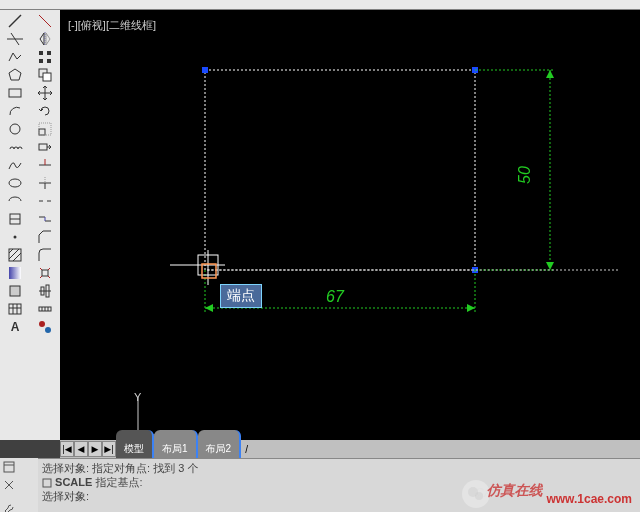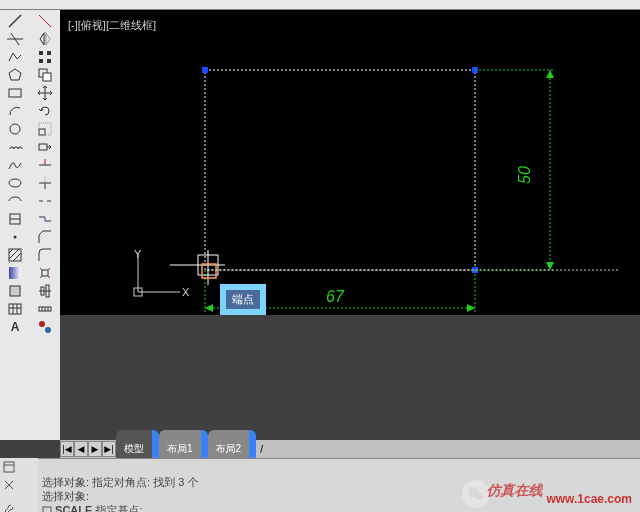--- a/index.html
+++ b/index.html
@@ -38,42 +38,42 @@
     align-items: center;
     justify-content: center;
     margin-bottom: 0px;
     cursor: pointer;
   }
   .tool-btn svg { width: 16px; height: 16px; }
   .drawing-area {
     position: absolute;
     left: 60px; top: 10px;
     right: 0;
-    height: 305px;
+    height: 448px;
     background: #000;
     overflow: hidden;
   }
   .viewport-label {
     position: absolute;
     left: 8px; top: 8px;
     color: #ccc;
     font-size: 11px;
   }
   .cad-content {
     position: absolute;
     inset: 0;
   }
   .tooltip-box {
     position: absolute;
     left: 160px; top: 274px;
     background: #4a6a9a;
     color: #fff;
     padding: 2px 6px;
-    font-size: 11px;
-    border: 6px solid #7dd3fc;
+    font-size: 14px;
+    border: 1px solid #7dd3fc;
   }
   .ucs-icon {
     position: absolute;
     left: 70px; bottom: 15px;
   }
   .tabs-bar {
     position: absolute;
     left: 60px; top: 440px;
     right: 0;
     height: 18px;
@@ -88,35 +88,35 @@
     background: #d0d0d0;
     border: 1px solid #888;
     display: flex; align-items: center; justify-content: center;
     font-size: 9px;
     cursor: pointer;
   }
   .tab {
     padding: 12px 8px;
     background: #888;
     color: #fff;
-    border-right: 7px solid #3b82f6;
+    border-right: 2px solid #3b82f6;
     cursor: pointer;
     border-radius: 6px;
   }
   .tab.active { background: #555; color: #fff; }
   .cmd-panel {
     position: absolute;
     left: 38px; top: 458px;
     right: 0;
     height: 54px;
     background: #d8d8d8;
     color: #444;
     font-size: 11px;
     line-height: 14px;
-    padding: 16px 4px;
+    padding: 2px 4px;
     border-top: 1px solid #888;
   }
   .cmd-line {
     white-space: nowrap;
   }
   .cmd-tools {
     position: absolute;
     left: 0; top: 458px;
     width: 38px; height: 54px;
     background: #e0e0e0;
@@ -470,28 +470,28 @@
   <br>
   <div class="cmd-tool-btn" style="margin-top:6px">
       <svg width="12" height="12" viewBox="0 0 12 12">
         <path d="M8 2a3 3 0 00-3 3l-3 3 2 2 3-3a3 3 0 003-3" stroke="#555" fill="none"></path>
       </svg>
     </div>
 </div>
 
 <div class="cmd-panel">
   <div class="cmd-line">选择对象:  指定对角点:  找到  3  个</div>
-  <div class="cmd-line">选择对象:</div>
   <div class="cmd-line">
     <svg width="10" height="10" viewBox="0 0 10 10" style="vertical-align:middle">
         <rect x="1" y="1" width="8" height="8" stroke="#555" fill="none"></rect>
       </svg>
     <b>SCALE</b>
     <span>指定基点:</span>
   </div>
+  <div class="cmd-line">选择对象:</div>
 </div>
 
 <div class="wm-wechat">
   <svg width="20" height="20" viewBox="0 0 20 20">
       <circle cx="7" cy="8" r="5" fill="rgba(200,200,200,0.4)"></circle>
       <circle cx="13" cy="12" r="4" fill="rgba(200,200,200,0.4)"></circle>
     </svg>
 </div>
 <div class="wm-caption">CAD教程</div>
 <div class="wm-right">

